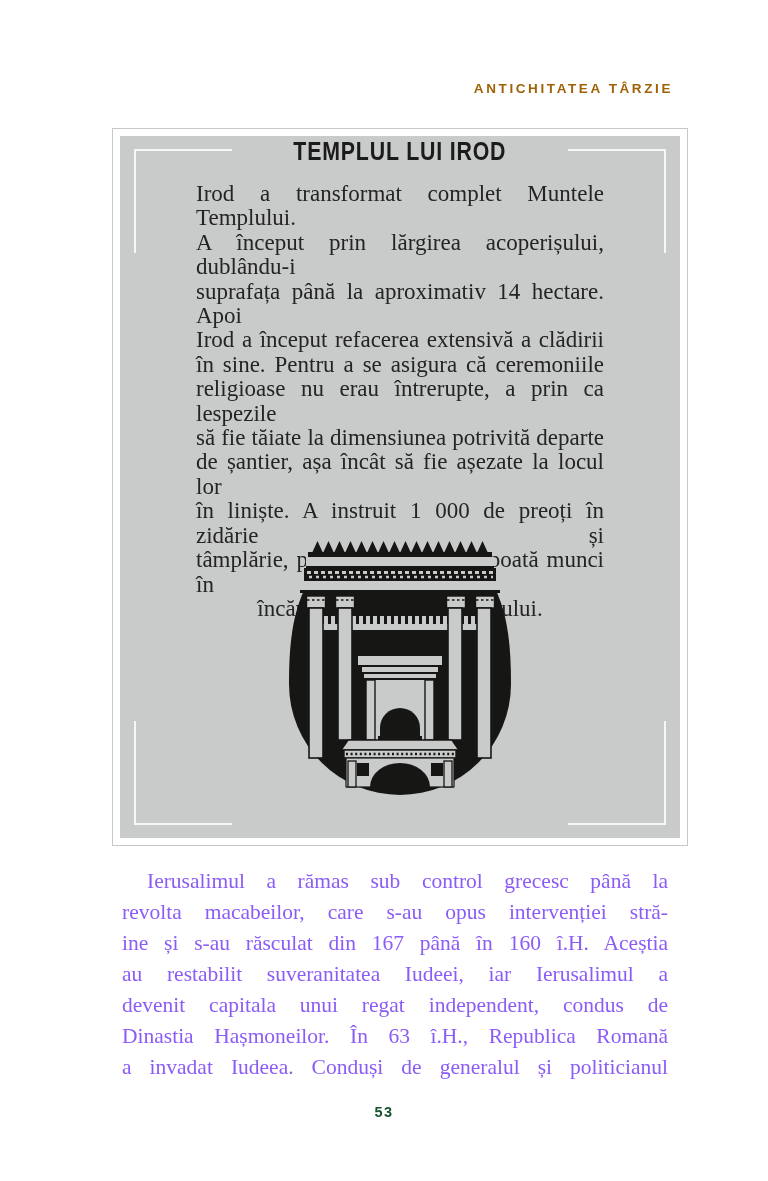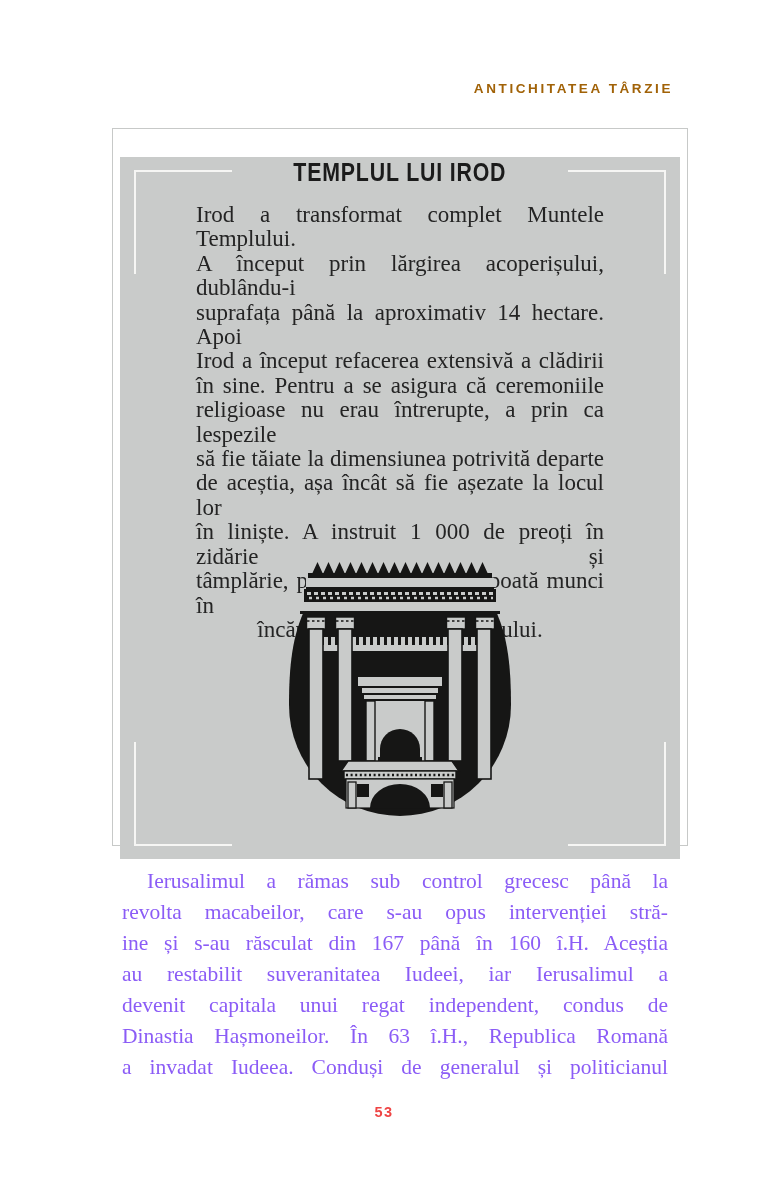--- a/index.html
+++ b/index.html
@@ -31,21 +31,20 @@
     width:100%; height:100%;
     background:#c9cbca;
   }
   .bracket{position:absolute; width:96px; height:102px; border:0 solid #f6f6f4;}
   .bracket.tl{top:13px; left:14px;  border-top-width:2px; border-left-width:2px;}
   .bracket.tr{top:13px; right:14px; border-top-width:2px; border-right-width:2px;}
   .bracket.bl{bottom:13px; left:14px;  border-bottom-width:2px; border-left-width:2px;}
   .bracket.brc{bottom:13px; right:14px; border-bottom-width:2px; border-right-width:2px;}
   .infobox-title{
     position:relative;
-    margin-top:21px;
     text-align:center;
     font-family:"Liberation Sans", sans-serif;
     font-size:26px; font-weight:700;
     color:#1b1b1b;
   }
   .infobox-title .squeeze{
     display:inline-block;
     transform:scaleX(0.82);
     letter-spacing:1px;
     white-space:nowrap;
@@ -72,21 +71,21 @@
     font-size:21.5px;
     line-height:31px;
     color:#8b5cf6;
   }
   .body-para .indent{text-indent:25px;}
   .page-number{
     position:absolute; top:1104px; left:0; width:768px;
     text-align:center;
     font-family:"Liberation Sans", sans-serif;
     font-size:14.5px; font-weight:700;
-    letter-spacing:1.5px; color:#ef4444;
+    letter-spacing:1.5px; color:#14532d;
   }
 </style>
 </head>
 <body>
 
 <div class="running-header">ANTICHITATEA TÂRZIE</div>
 
 <div class="infobox-outer">
   <div class="infobox">
     <div class="bracket tl"></div>
@@ -99,21 +98,21 @@
     </div>
 
     <div class="infobox-para">
       <div class="jline">Irod a transformat complet Muntele Templului.</div>
       <div class="jline">A început prin lărgirea acoperișului, dublându-i</div>
       <div class="jline">suprafața până la aproximativ 14 hectare. Apoi</div>
       <div class="jline">Irod a început refacerea extensivă a clădirii</div>
       <div class="jline">în sine. Pentru a se asigura că ceremoniile</div>
       <div class="jline">religioase nu erau întrerupte, a prin ca lespezile</div>
       <div class="jline">să fie tăiate la dimensiunea potrivită departe</div>
-      <div class="jline">de aceștia, așa încât să fie așezate la locul lor</div>
+      <div class="jline">de șantier, așa încât să fie așezate la locul lor</div>
       <div class="jline">în liniște. A instruit 1 000 de preoți în zidărie și</div>
       <div class="jline">tâmplărie, pentru ca aceștia să poată munci în</div>
       <div class="cline">încăperile sfinte ale Templului.</div>
     </div>
 
     <div class="emblem-wrap">
       <svg width="248" height="256" viewBox="0 0 248 256">
 
         <path d="M30 46 L218 46 C232 74 235 106 235 144 A111 111 0 1 1 13 144 C13 106 16 74 30 46 Z" fill="#161615"></path>
 

